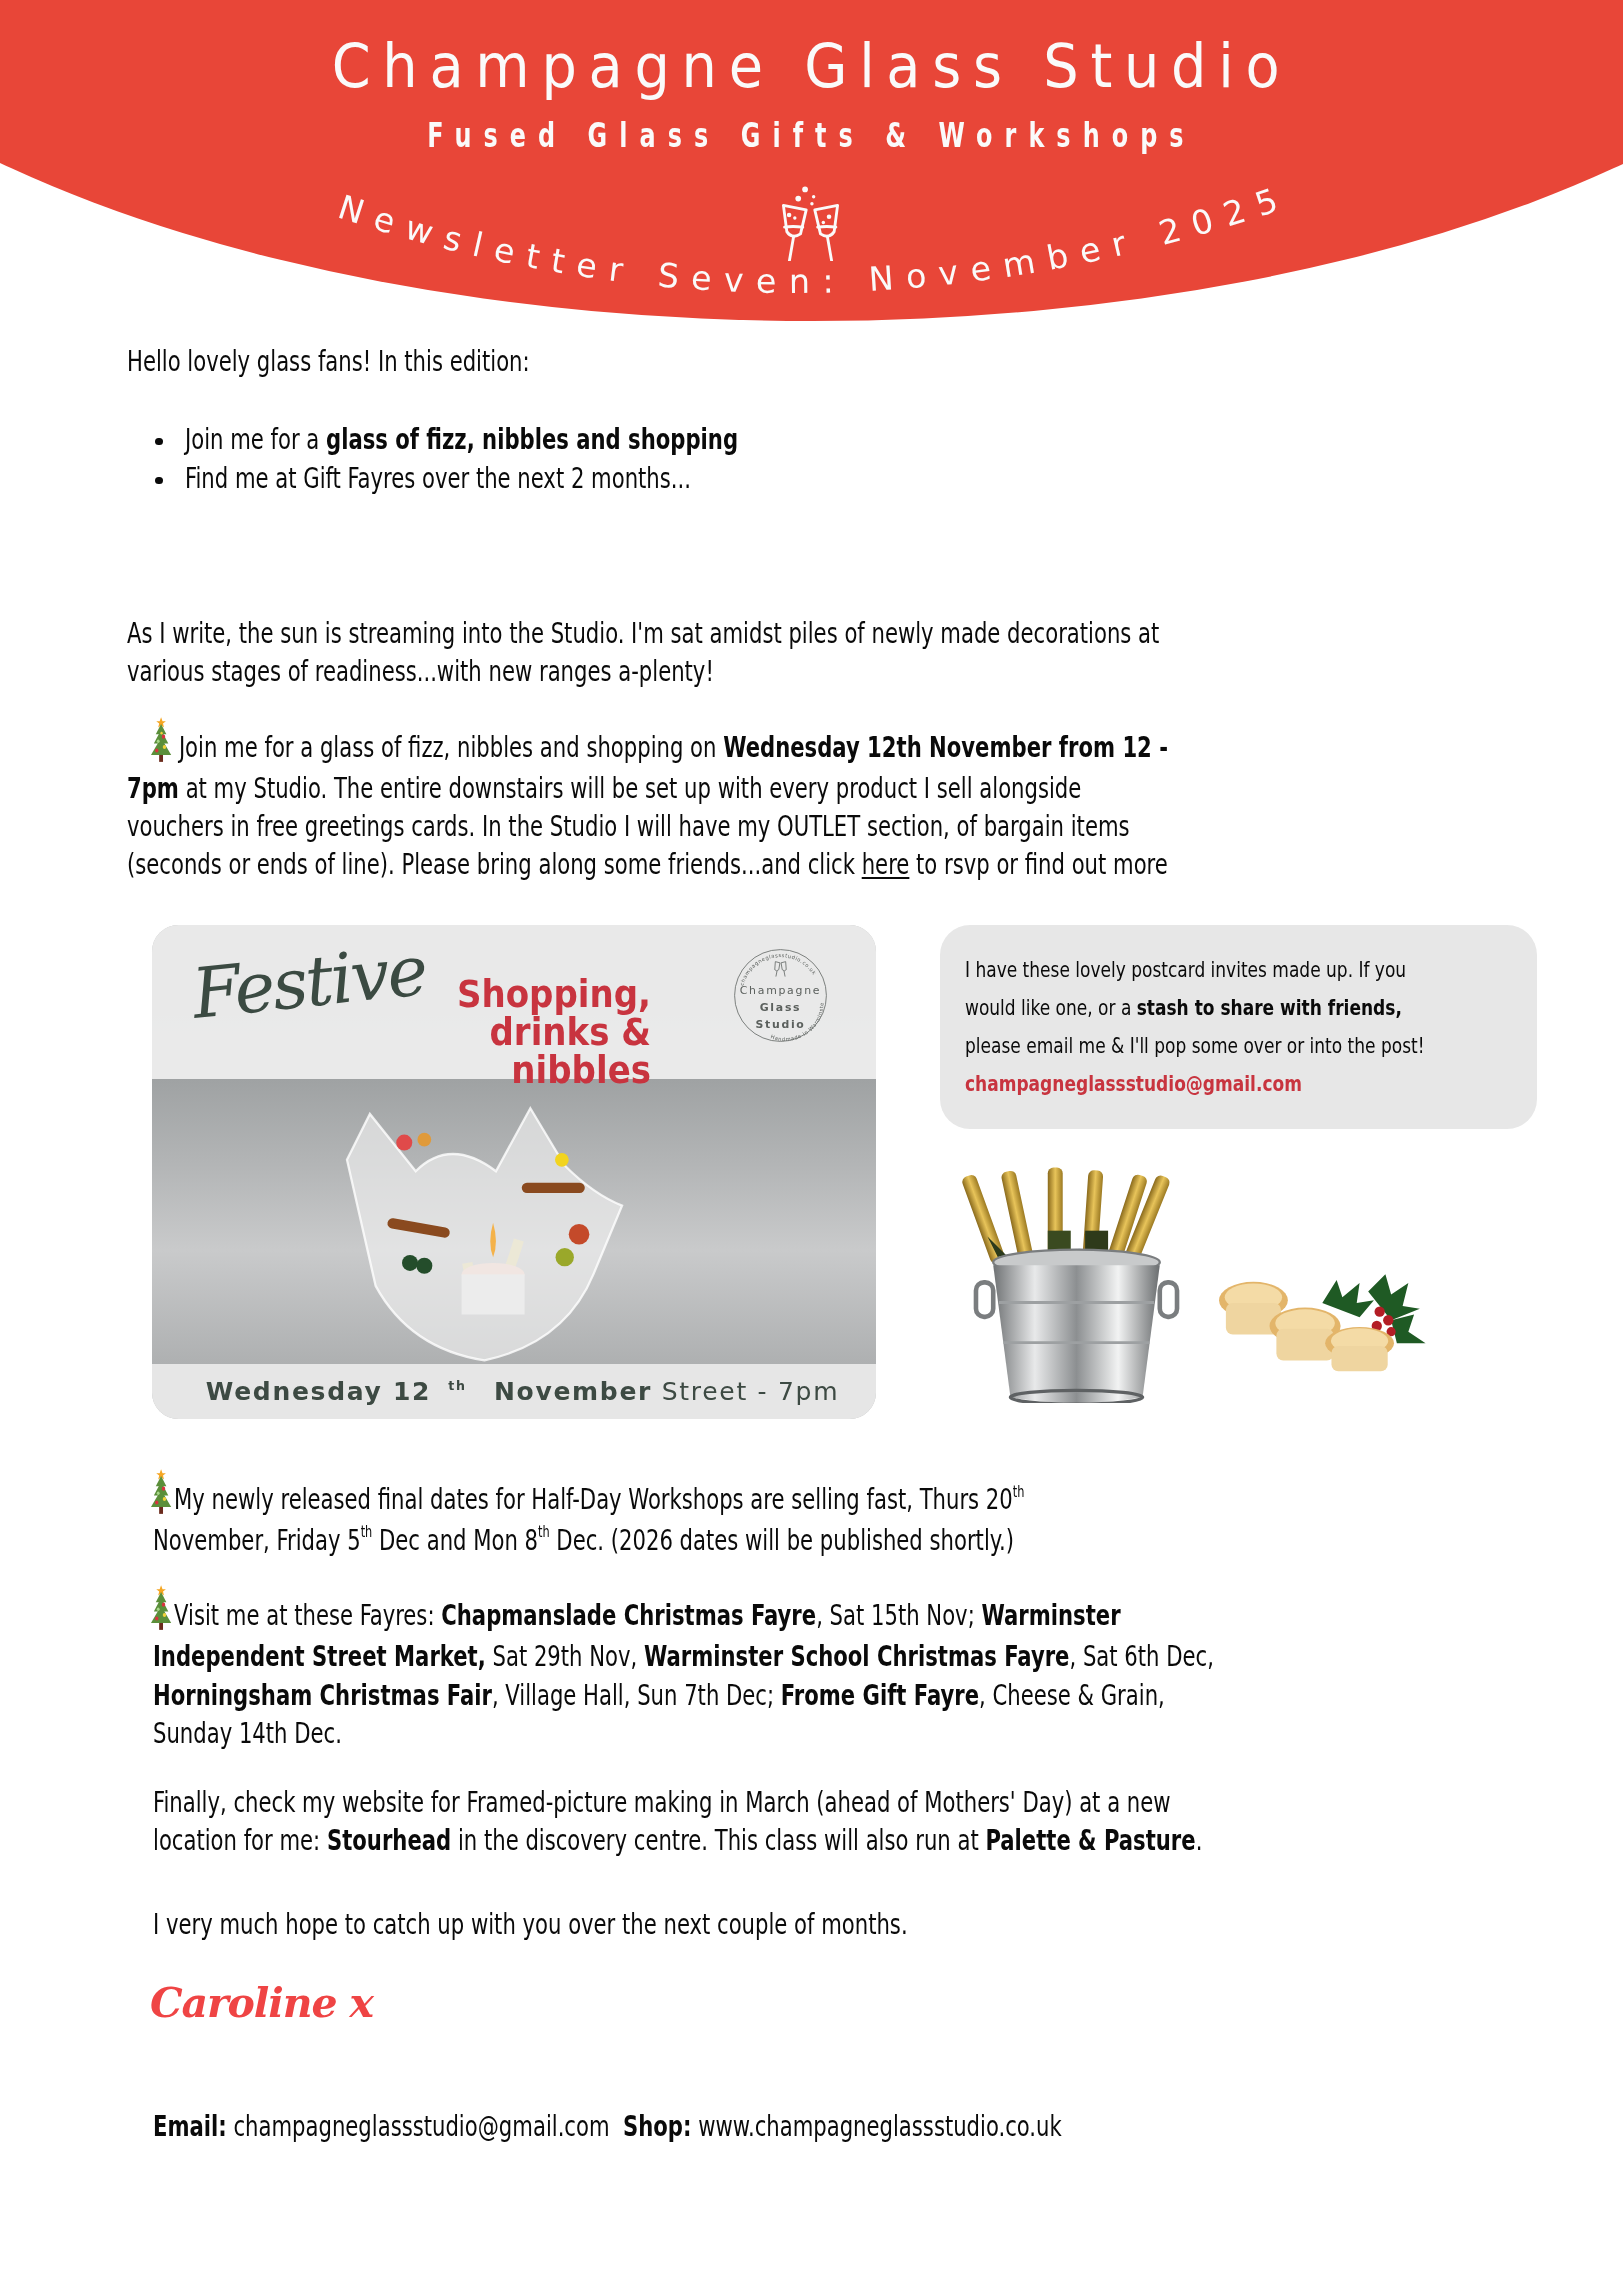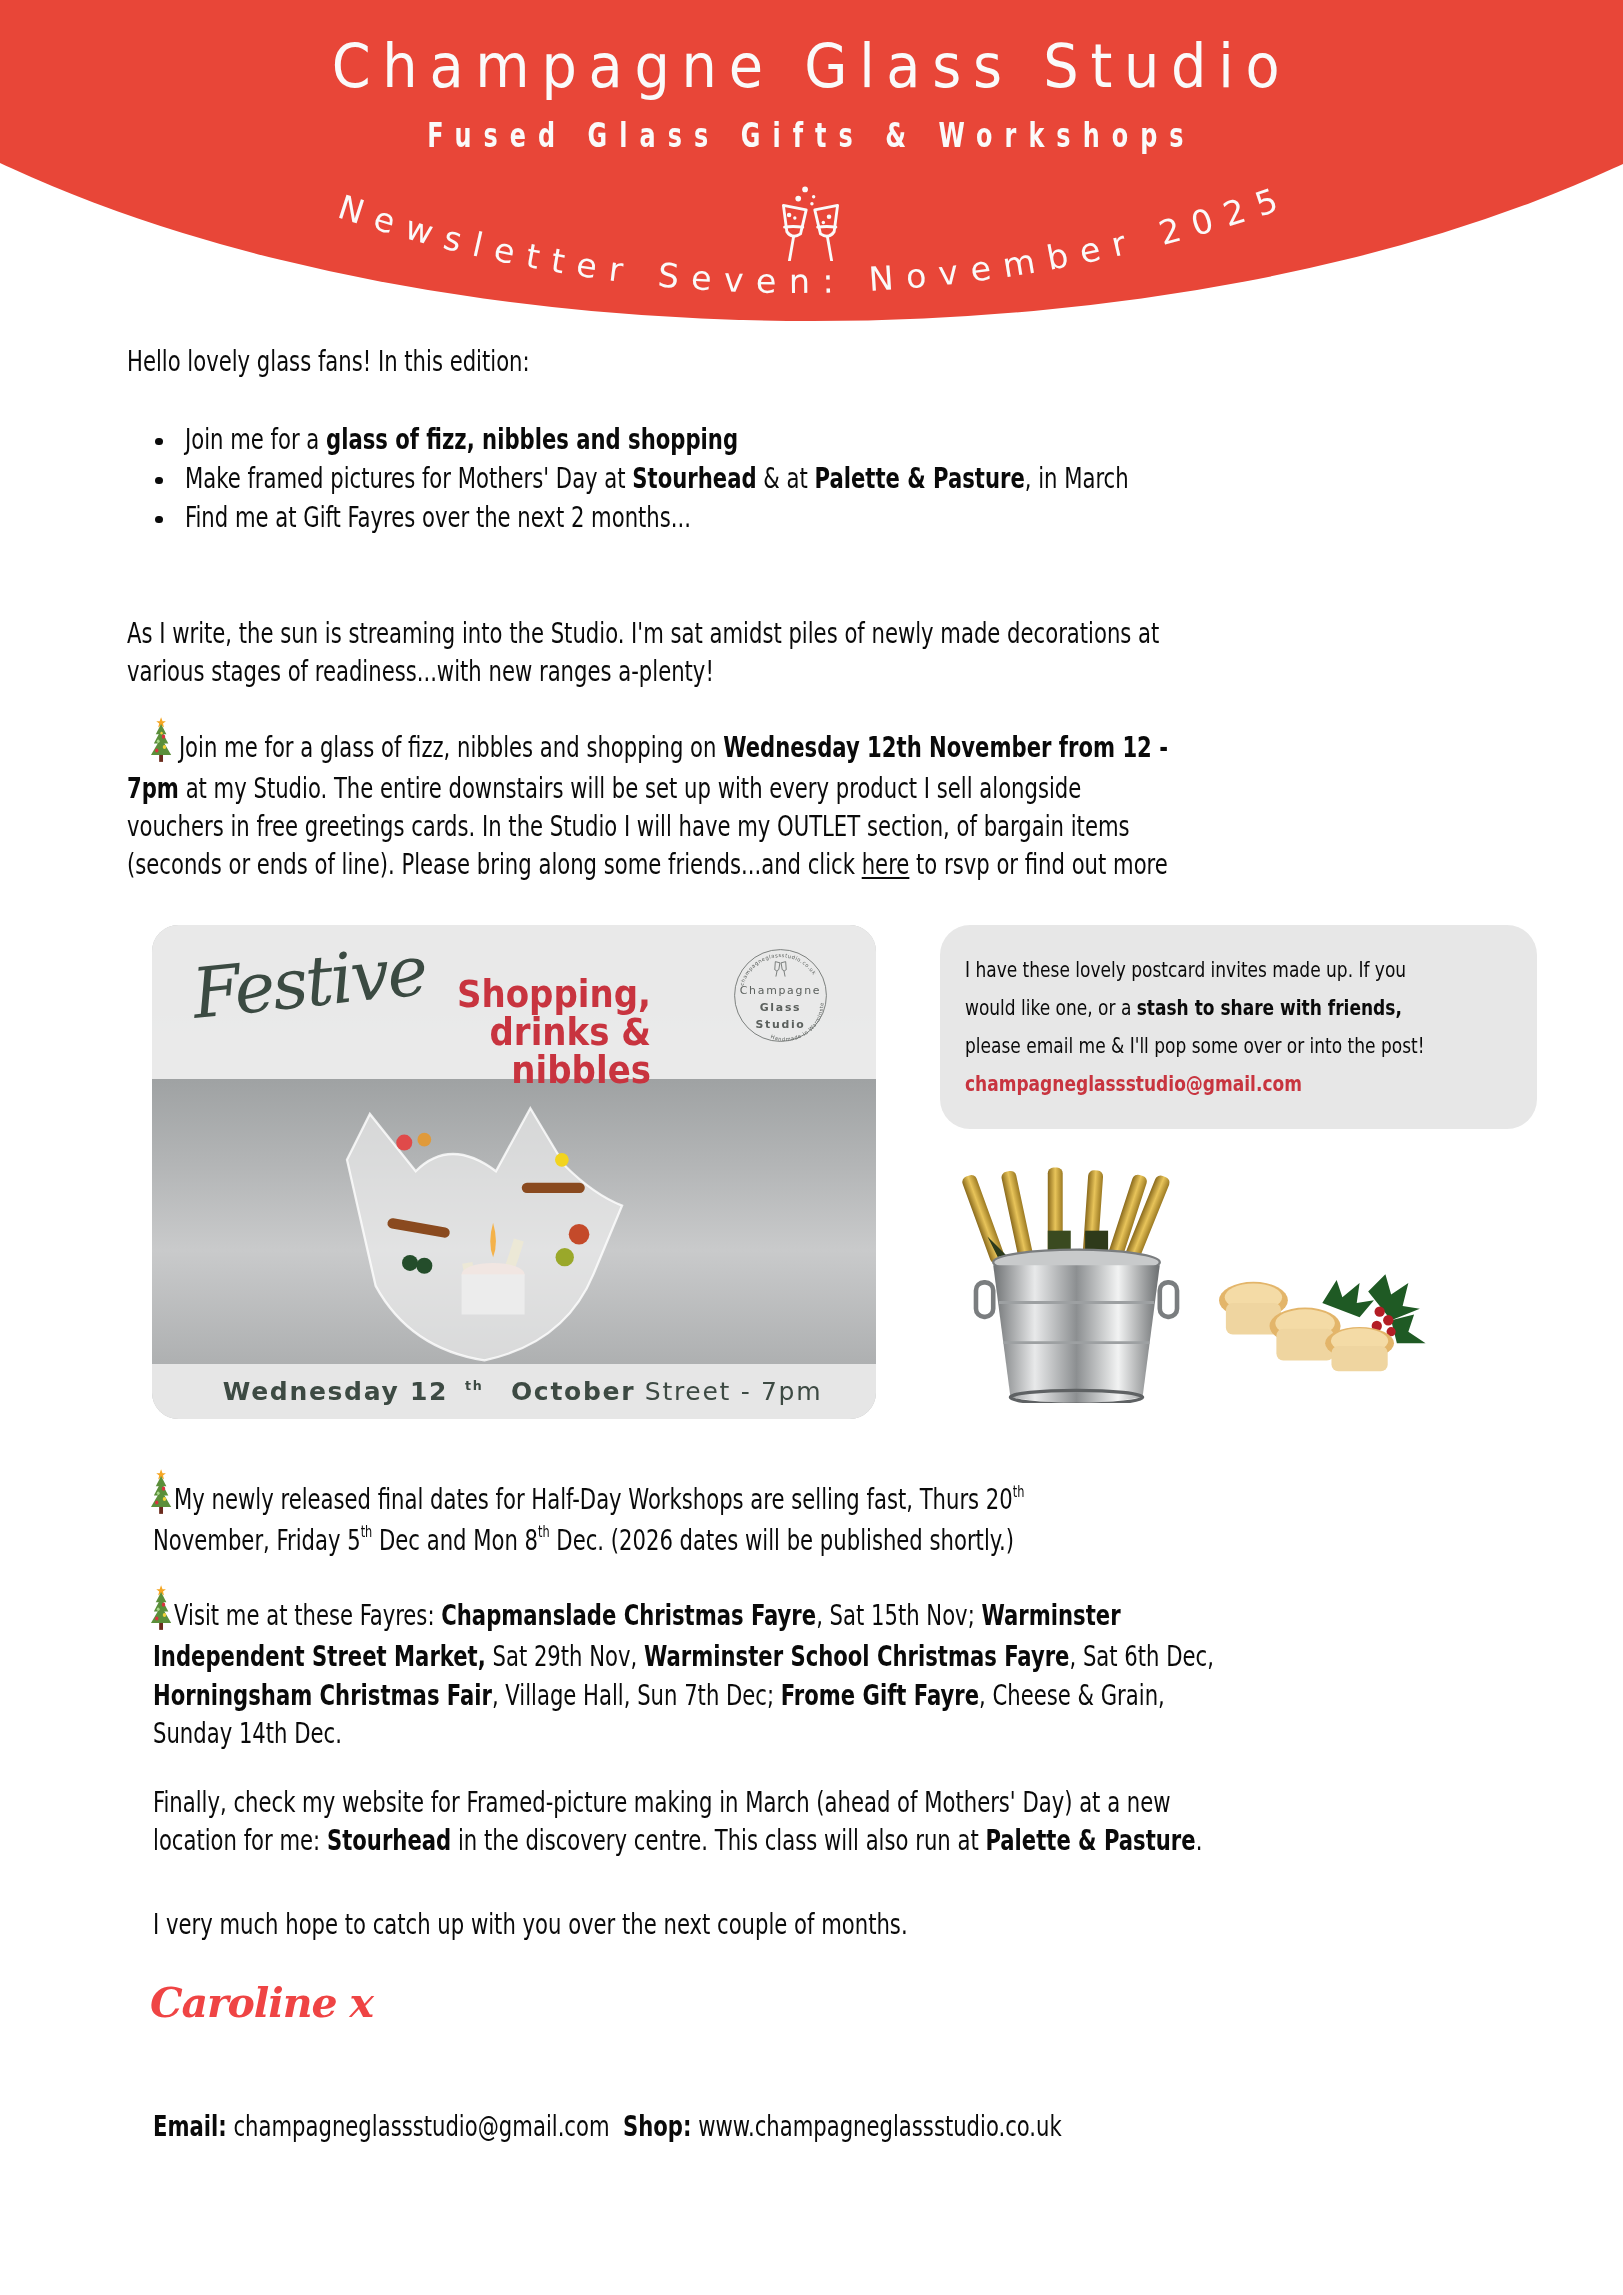--- a/index.html
+++ b/index.html
@@ -112,21 +112,20 @@
   <defs>
     <path id="arcPath" d="M 585 378 Q 1400 650 2235 365"></path>
   </defs>
   <text><textPath href="#arcPath" startOffset="0">Newsletter Seven: November 2025</textPath></text>
 </svg>
 
 <div class="txt cond" style="left:127px; top:343px;">Hello lovely glass fans! In this edition:</div>
 
 <ul class="bullets">
   <li><span class="dot"></span><span class="line"><span>Join me for a </span><b>glass of fizz, nibbles and shopping</b></span></li>
-  <li><span class="dot"></span><span class="line"><span>Make framed pictures for Mothers' Day at </span><b>Stourhead</b><span> &amp; at </span><b>Palette &amp; Pasture</b><span>, in March</span></span></li>
   <li><span class="dot"></span><span class="line"><span>Find me at Gift Fayres over the next 2 months...</span></span></li>
 </ul>
 
 <div class="txt cond" style="left:127px; top:615px;">As I write, the sun is streaming into the Studio. I'm sat amidst piles of newly made decorations at</div>
 <div class="txt cond" style="left:127px; top:653px;">various stages of readiness...with new ranges a-plenty!</div>
 
 <div class="txt cond" style="left:150px; top:717px; line-height:46px;">
   <svg class="tree-icon" viewBox="0 0 46 78">
     <polygon points="23,0 26,7 33,7 27,11 29,18 23,14 17,18 19,11 13,7 20,7" fill="#f5a623"></polygon>
     <polygon points="23,12 34,30 12,30" fill="#5b8f3a"></polygon>
@@ -180,21 +179,21 @@
     <text x="95" y="122" text-anchor="middle" font-size="19" letter-spacing="3" font-weight="bold">Glass</text>
     <text x="95" y="152" text-anchor="middle" font-size="19" letter-spacing="3" font-weight="bold">Studio</text>
     <g stroke="#6a6f6c" stroke-width="1.5" fill="none">
       <path d="M86 36 L94 38 L92 50 Q88 54 85 50 Z"></path>
         <path d="M89 52 L87 62"></path>
       <path d="M104 36 L96 38 L98 50 Q102 54 105 50 Z"></path>
         <path d="M101 52 L103 62"></path>
     </g>
   </svg>
   <div class="card-bottom-band"></div>
-  <div class="card-date"><span class="bold">Wednesday 12</span><sup class="bold">th</sup><span class="bold"> October</span><span> Street - 7pm</span></div>
+  <div class="card-date"><span class="bold">Wednesday 12</span><sup class="bold">th</sup><span class="bold"> November</span><span> Street - 7pm</span></div>
 </div>
 
 <div class="info-box">
   <div class="l">I have these lovely postcard invites made up. If you</div>
   <div class="l"><span>would like one, or a </span><b>stash to share with friends,</b></div>
   <div class="l">please email me &amp; I'll pop some over or into the post!</div>
   <div class="l"><span class="email">champagneglassstudio@gmail.com</span></div>
 </div>
 
 <svg class="bucket" viewBox="0 0 430 430">

